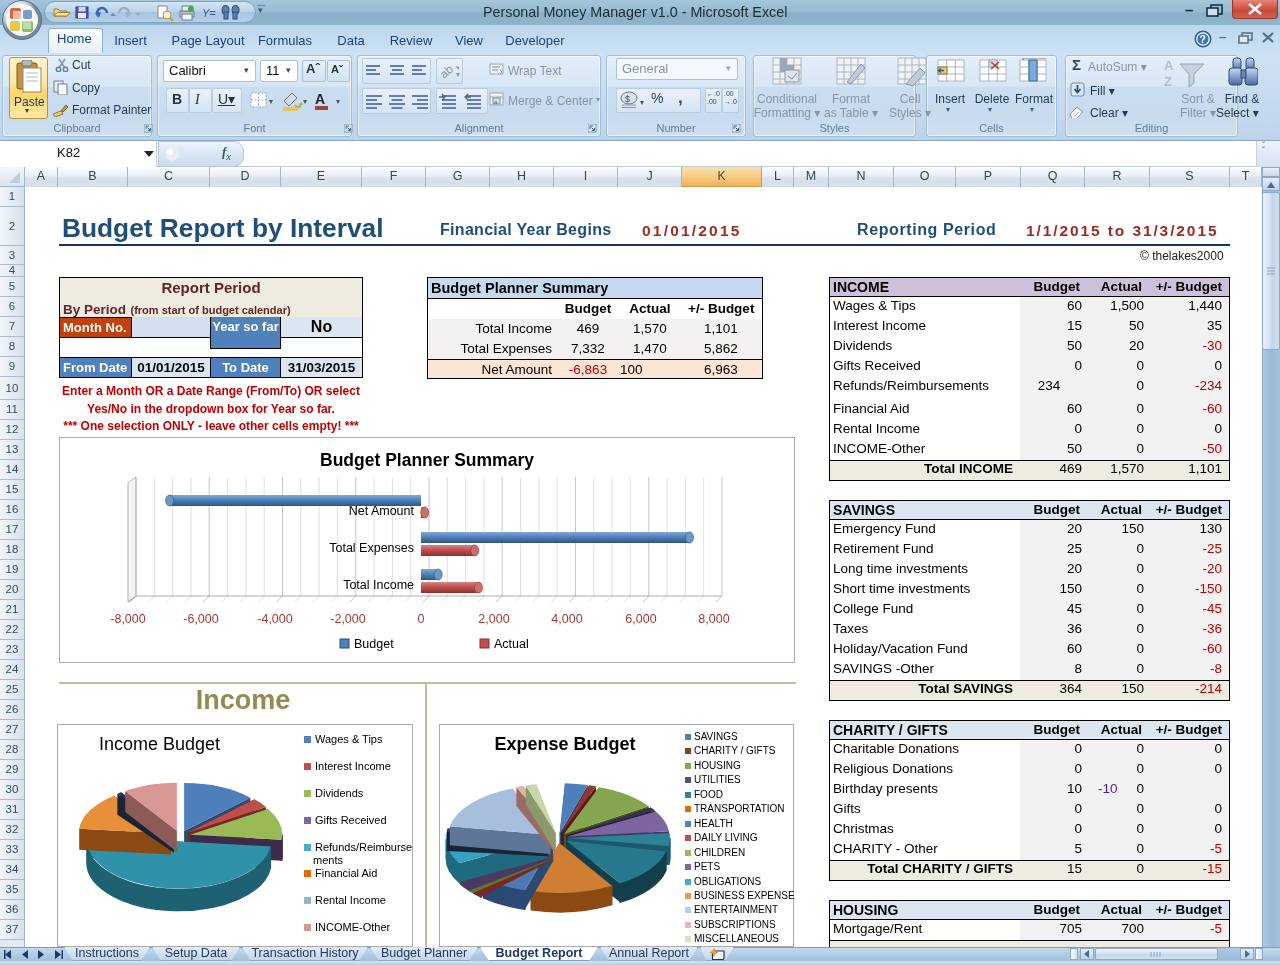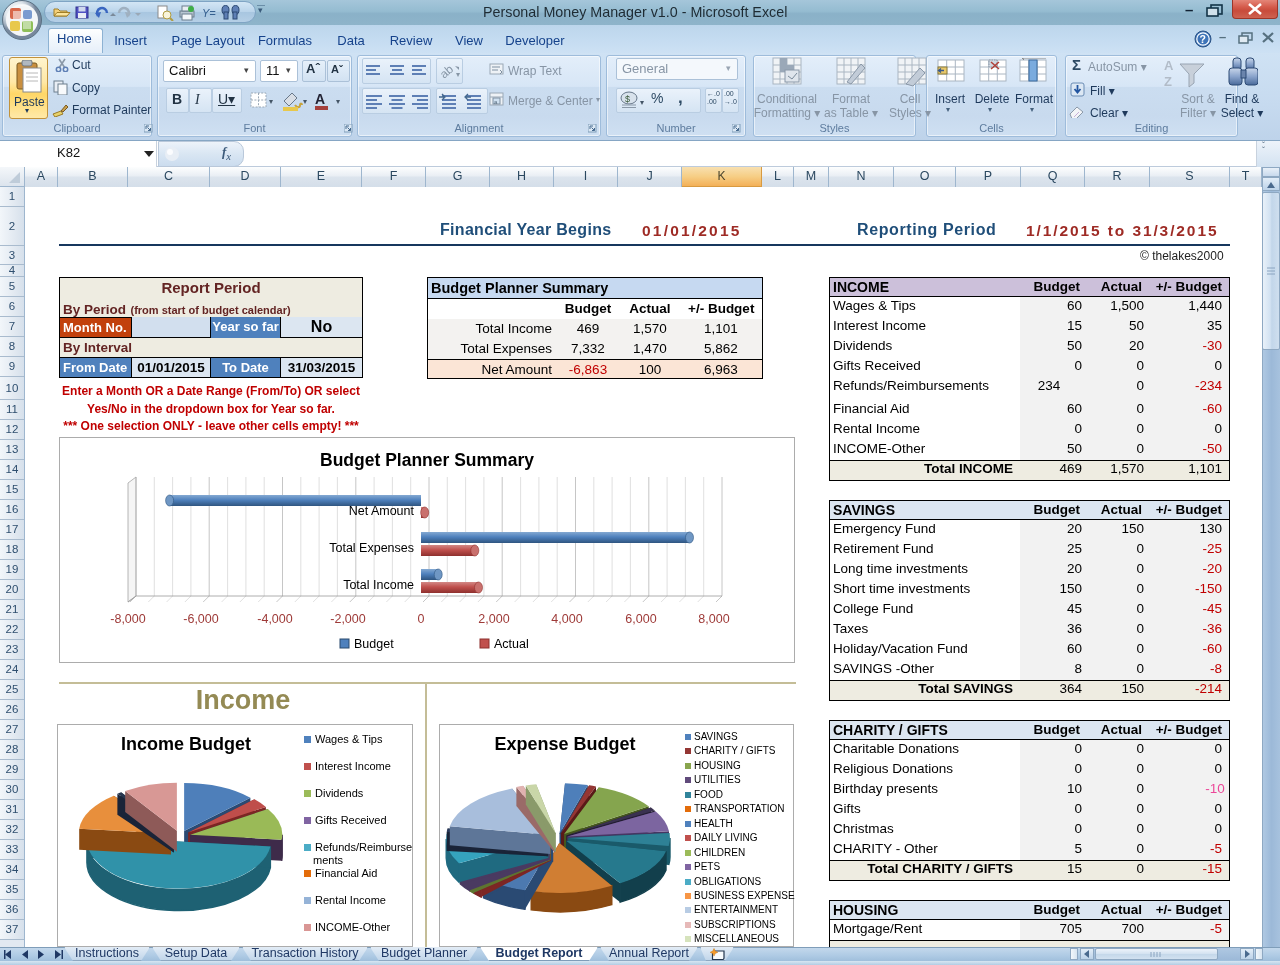--- a/index.html
+++ b/index.html
@@ -367,21 +367,21 @@
         <stop offset="100%" stop-color="#4a6a9a"></stop>
       </linearGradient>
     </defs>
 <rect x="7" y="2" width="8" height="12" rx="3" fill="url(#bino)" stroke="#2d4a74"></rect>
     <rect x="20" y="2" width="8" height="12" rx="3" fill="url(#bino)" stroke="#2d4a74"></rect>
 <rect x="3" y="12" width="13" height="17" rx="3" fill="url(#bino)" stroke="#2d4a74"></rect>
     <rect x="19" y="12" width="13" height="17" rx="3" fill="url(#bino)" stroke="#2d4a74"></rect>
 <rect x="15" y="14" width="5" height="8" fill="#6a84ac" stroke="#2d4a74"></rect>
   </svg>
 <div class="rbtxt" style="left:1216px;top:92px;width:52px;text-align:center;position:absolute">Find &amp;</div>
-<div class="rbtxt" style="left:1216px;top:106px;width:52px;text-align:center;position:absolute">Select&nbsp;▾</div>
+<div class="rbtxt" style="left:1216px;top:106px;width:52px;position:absolute">Select&nbsp;▾</div>
 <div class="" style="left:0px;top:141px;width:1280px;height:26px;background:#fff;border-bottom:1px solid #BDCBDC"></div>
 <div class="" style="left:0px;top:141px;width:157px;height:26px;background:#fff;border-right:1px solid #C8D2DE"></div>
 <div class="t" style="left:57px;top:146px;font-size:13px;color:#111">K82</div>
 <svg style="left:143px;top:150px" width="12" height="8">
     <path d="M1 1 l5 6 5 -6 z" fill="#222"></path>
   </svg>
 <div class="" style="left:158px;top:141px;width:86px;height:26px;background:linear-gradient(180deg,#EDF3FA 0%,#D9E6F3 50%,#CBDCEE 100%);border:1px solid #B9C8DA;border-radius:0 10px 10px 0"></div>
 <svg style="left:164px;top:146px" width="16" height="16">
     <circle cx="8" cy="8" r="7" fill="#e8eef5"></circle>
     <circle cx="6" cy="6" r="3" fill="#fbfcfe"></circle>
@@ -448,20 +448,21 @@
 <div class="rowhdr" style="left:0px;top:780px;width:24px;height:20px;line-height:19px">30</div>
 <div class="rowhdr" style="left:0px;top:800px;width:24px;height:20px;line-height:19px">31</div>
 <div class="rowhdr" style="left:0px;top:820px;width:24px;height:20px;line-height:19px">32</div>
 <div class="rowhdr" style="left:0px;top:840px;width:24px;height:20px;line-height:19px">33</div>
 <div class="rowhdr" style="left:0px;top:860px;width:24px;height:20px;line-height:19px">34</div>
 <div class="rowhdr" style="left:0px;top:880px;width:24px;height:20px;line-height:19px">35</div>
 <div class="rowhdr" style="left:0px;top:900px;width:24px;height:20px;line-height:19px">36</div>
 <div class="rowhdr" style="left:0px;top:920px;width:24px;height:20px;line-height:19px">37</div>
 <div class="" style="left:25px;top:187px;width:1237px;height:760px;background:#fff;overflow:hidden"></div>
 <div style="left:25px;top:187px;width:1237px;height:760px;overflow:hidden">
+<div class="t" style="left:37px;top:27px;font-size:26.3px;font-weight:bold;color:#1F4E79">Budget Report by Interval</div>
 <div class="t" style="left:415px;top:34px;font-size:16px;font-weight:bold;color:#1F4E79;letter-spacing:0.3px">Financial Year Begins</div>
 <div class="t" style="left:617px;top:35px;font-size:15.5px;font-weight:bold;color:#9E2B25;letter-spacing:2.2px">01/01/2015</div>
 <div class="t" style="left:832px;top:34px;font-size:16px;font-weight:bold;color:#1F4E79;letter-spacing:0.6px">Reporting Period</div>
 <div class="t" style="left:1001px;top:35px;font-size:15.5px;font-weight:bold;color:#9E2B25;letter-spacing:1.9px">1/1/2015 to 31/3/2015</div>
 <div class="" style="left:34px;top:57px;width:1171px;height:2px;background:#17375E"></div>
 <div class="t" style="left:1115px;top:63px;font-size:12px;color:#222">© thelakes2000</div>
 <div class="" style="left:34px;top:90px;width:304px;height:101px;border:1px solid #000"></div>
 <div class="" style="left:35px;top:91px;width:302px;height:20px;background:#EEECE1">
       <div style="position:static;text-align:center;font-size:15px;font-weight:bold;color:#632423;line-height:20px">Report Period</div>
     </div>
@@ -469,23 +470,20 @@
 <div class="t" style="left:38px;top:113px;"><span style="font-size:13.5px;font-weight:bold;color:#632423">By Period</span> <span style="font-size:11px;font-weight:bold;color:#632423">(from start of budget calendar)</span></div>
 <div class="" style="left:35px;top:130px;width:72px;height:21px;background:#c2410c;border:1px solid #000;border-width:1px 1px 1px 0">
       <div style="position:static;color:#fff;font-weight:bold;font-size:13px;line-height:19px;padding-left:3px">Month No.</div>
     </div>
 <div class="" style="left:107px;top:130px;width:78px;height:21px;background:#D2DFEE;border-bottom:1px solid #000"></div>
 <div class="" style="left:185px;top:130px;width:71px;height:32px;background:#4F81BD;border:1px solid #000;border-width:0 1px 1px 1px">
       <div style="position:static;color:#fff;font-weight:bold;font-size:13px;line-height:19px;text-align:center">Year so far</div>
     </div>
 <div class="" style="left:256px;top:130px;width:81px;height:21px;background:#DCE6F1;border-bottom:1px solid #000">
       <div style="position:static;color:#000;font-weight:bold;font-size:16px;line-height:19px;text-align:center">No</div>
-    </div>
-<div class="" style="left:35px;top:151px;width:302px;height:19px;background:#EEECE1">
-      <div style="position:static;font-size:13.5px;font-weight:bold;color:#632423;padding-left:3px;line-height:19px">By Interval</div>
     </div>
 <div class="" style="left:35px;top:170px;width:72px;height:20px;background:#4F81BD;border:1px solid #000;border-width:1px 1px 0 0">
       <div style="position:static;color:#fff;font-weight:bold;font-size:13px;line-height:19px;padding-left:3px">From Date</div>
     </div>
 <div class="" style="left:107px;top:170px;width:78px;height:20px;background:#DCE6F1;border-top:1px solid #000">
       <div style="position:static;color:#000;font-weight:bold;font-size:13.5px;line-height:19px;text-align:center">01/01/2015</div>
     </div>
 <div class="" style="left:185px;top:170px;width:71px;height:20px;background:#4F81BD;border:1px solid #000;border-width:1px 1px 0 1px">
       <div style="position:static;color:#fff;font-weight:bold;font-size:13px;line-height:19px;text-align:center">To Date</div>
     </div>
@@ -511,21 +509,21 @@
 <div class="t" style="left:663px;top:135px;width:66px;text-align:center;font-size:13.5px;font-weight:normal;color:#000;position:absolute">1,101</div>
 <div class="" style="left:403px;top:152px;width:334px;height:20px;background:#F3F2F0"></div>
 <div class="t" style="left:403px;top:155px;width:124px;text-align:right;font-size:13.5px;font-weight:normal;color:#000;position:absolute">Total Expenses</div>
 <div class="t" style="left:531px;top:155px;width:64px;text-align:center;font-size:13.5px;font-weight:normal;color:#000;position:absolute">7,332</div>
 <div class="t" style="left:595px;top:155px;width:60px;text-align:center;font-size:13.5px;font-weight:normal;color:#000;position:absolute">1,470</div>
 <div class="t" style="left:663px;top:155px;width:66px;text-align:center;font-size:13.5px;font-weight:normal;color:#000;position:absolute">5,862</div>
 <div class="" style="left:403px;top:172px;width:334px;height:19px;background:#FBE5D6;border-top:1px solid #000"></div>
 <div class="" style="left:403px;top:173px;width:334px;height:18px;background:transparent"></div>
 <div class="t" style="left:403px;top:176px;width:124px;text-align:right;font-size:13.5px;font-weight:normal;color:#000;position:absolute">Net Amount</div>
 <div class="t" style="left:531px;top:176px;width:64px;text-align:center;font-size:13.5px;font-weight:normal;color:#C00000;position:absolute">-6,863</div>
-<div class="t" style="left:595px;top:176px;width:60px;text-align:center;font-size:13.5px;font-weight:normal;color:#000;position:absolute">100</div>
+<div class="t" style="left:595px;top:176px;width:60px;font-size:13.5px;font-weight:normal;color:#000;position:absolute">100</div>
 <div class="t" style="left:663px;top:176px;width:66px;text-align:center;font-size:13.5px;font-weight:normal;color:#000;position:absolute">6,963</div>
 <div class="" style="left:804px;top:90px;width:401px;height:204px;border:1px solid #000"></div>
 <div class="" style="left:805px;top:91px;width:399px;height:19px;background:#CCC0DA;border-bottom:1px solid #000"></div>
 <div class="t" style="left:808px;top:93px;font-size:14px;font-weight:bold;color:#000">INCOME</div>
 <div class="t" style="left:991px;top:93px;width:64px;text-align:right;font-size:13.5px;font-weight:bold;position:absolute">Budget</div>
 <div class="t" style="left:1053px;top:93px;width:64px;text-align:right;font-size:13.5px;font-weight:bold;position:absolute">Actual</div>
 <div class="t" style="left:1109px;top:93px;width:88px;text-align:right;font-size:13.5px;font-weight:bold;position:absolute">+/- Budget</div>
 <div class="" style="left:995px;top:110px;width:209px;height:163px;background:#F2F2F2"></div>
 <div class="t" style="left:808px;top:112px;font-size:13.5px;color:#000">Wages &amp; Tips</div>
 <div class="t" style="left:991px;top:112px;width:66px;text-align:right;font-size:13.5px;position:absolute">60</div>
@@ -619,21 +617,21 @@
 <div class="t" style="left:991px;top:555px;width:66px;text-align:right;font-size:13.5px;position:absolute">0</div>
 <div class="t" style="left:1053px;top:555px;width:66px;text-align:right;font-size:13.5px;position:absolute">0</div>
 <div class="t" style="left:1109px;top:555px;width:88px;text-align:right;font-size:13.5px;position:absolute;color:#000">0</div>
 <div class="t" style="left:808px;top:575px;font-size:13.5px;color:#000">Religious Donations</div>
 <div class="t" style="left:991px;top:575px;width:66px;text-align:right;font-size:13.5px;position:absolute">0</div>
 <div class="t" style="left:1053px;top:575px;width:66px;text-align:right;font-size:13.5px;position:absolute">0</div>
 <div class="t" style="left:1109px;top:575px;width:88px;text-align:right;font-size:13.5px;position:absolute;color:#000">0</div>
 <div class="t" style="left:808px;top:595px;font-size:13.5px;color:#000">Birthday presents</div>
 <div class="t" style="left:991px;top:595px;width:66px;text-align:right;font-size:13.5px;position:absolute">10</div>
 <div class="t" style="left:1053px;top:595px;width:66px;text-align:right;font-size:13.5px;position:absolute">0</div>
-<div class="t" style="left:1146px;top:595px;width:88px;text-align:center;font-size:13.5px;position:absolute;color:#ec4899">-10</div>
+<div class="t" style="left:1073px;top:595px;width:88px;text-align:left;font-size:13.5px;position:absolute;color:#4c1d95">-10</div>
 <div class="t" style="left:808px;top:615px;font-size:13.5px;color:#000">Gifts</div>
 <div class="t" style="left:991px;top:615px;width:66px;text-align:right;font-size:13.5px;position:absolute">0</div>
 <div class="t" style="left:1053px;top:615px;width:66px;text-align:right;font-size:13.5px;position:absolute">0</div>
 <div class="t" style="left:1109px;top:615px;width:88px;text-align:right;font-size:13.5px;position:absolute;color:#000">0</div>
 <div class="t" style="left:808px;top:635px;font-size:13.5px;color:#000">Christmas</div>
 <div class="t" style="left:991px;top:635px;width:66px;text-align:right;font-size:13.5px;position:absolute">0</div>
 <div class="t" style="left:1053px;top:635px;width:66px;text-align:right;font-size:13.5px;position:absolute">0</div>
 <div class="t" style="left:1109px;top:635px;width:88px;text-align:right;font-size:13.5px;position:absolute;color:#000">0</div>
 <div class="t" style="left:808px;top:655px;font-size:13.5px;color:#000">CHARITY - Other</div>
 <div class="t" style="left:991px;top:655px;width:66px;text-align:right;font-size:13.5px;position:absolute">5</div>
@@ -736,21 +734,21 @@
       <text x="655" y="186" font-size="12.5" fill="#9E3A38" text-anchor="middle" font-family="Liberation Sans">8,000</text>
       <rect x="281" y="202" width="9" height="9" fill="#4F81BD" stroke="#2B4A6E"></rect>
       <text x="295" y="211" font-size="12.5" fill="#000" font-family="Liberation Sans">Budget</text>
       <rect x="421" y="202" width="9" height="9" fill="#C0504D" stroke="#8E302E"></rect>
       <text x="435" y="211" font-size="12.5" fill="#000" font-family="Liberation Sans">Actual</text>
     </svg>
 <div class="" style="left:34px;top:495px;width:737px;height:2px;background:#C4BD97"></div>
 <div class="" style="left:400px;top:497px;width:2px;height:263px;background:#C4BD97"></div>
 <div class="t" style="left:34px;top:499px;width:368px;text-align:center;font-size:27px;font-weight:bold;color:#948A54;position:absolute">Income</div>
 <div class="" style="left:32px;top:537px;width:356px;height:223px;background:#fff;border:1px solid #ACACAC"></div>
-<div class="t" style="left:74px;top:548px;width:152px;text-align:right;font-size:18px;font-weight:bold;color:#000;position:absolute">Income Budget</div>
+<div class="t" style="left:74px;top:548px;width:152px;text-align:left;font-size:18px;font-weight:normal;color:#000;position:absolute">Income Budget</div>
 <div class="t" style="left:279px;top:546px;font-size:11px;color:#000"><span class="sq" style="background:#4F81BD"></span>Wages &amp; Tips</div>
 <div class="t" style="left:279px;top:573px;font-size:11px;color:#000"><span class="sq" style="background:#C0504D"></span>Interest Income</div>
 <div class="t" style="left:279px;top:600px;font-size:11px;color:#000"><span class="sq" style="background:#9BBB59"></span>Dividends</div>
 <div class="t" style="left:279px;top:627px;font-size:11px;color:#000"><span class="sq" style="background:#8064A2"></span>Gifts Received</div>
 <div class="t" style="left:279px;top:654px;font-size:11px;color:#000"><span class="sq" style="background:#4BACC6"></span>Refunds/Reimburse</div>
 <div class="t" style="left:279px;top:680px;font-size:11px;color:#000"><span class="sq" style="background:#E36C0A"></span>Financial Aid</div>
 <div class="t" style="left:279px;top:707px;font-size:11px;color:#000"><span class="sq" style="background:#95B3D7"></span>Rental Income</div>
 <div class="t" style="left:279px;top:734px;font-size:11px;color:#000"><span class="sq" style="background:#D99694"></span>INCOME-Other</div>
 <div class="t" style="left:288px;top:667px;font-size:11px;color:#000">ments</div>
 <svg style="left:0px;top:536px" width="300" height="240">

